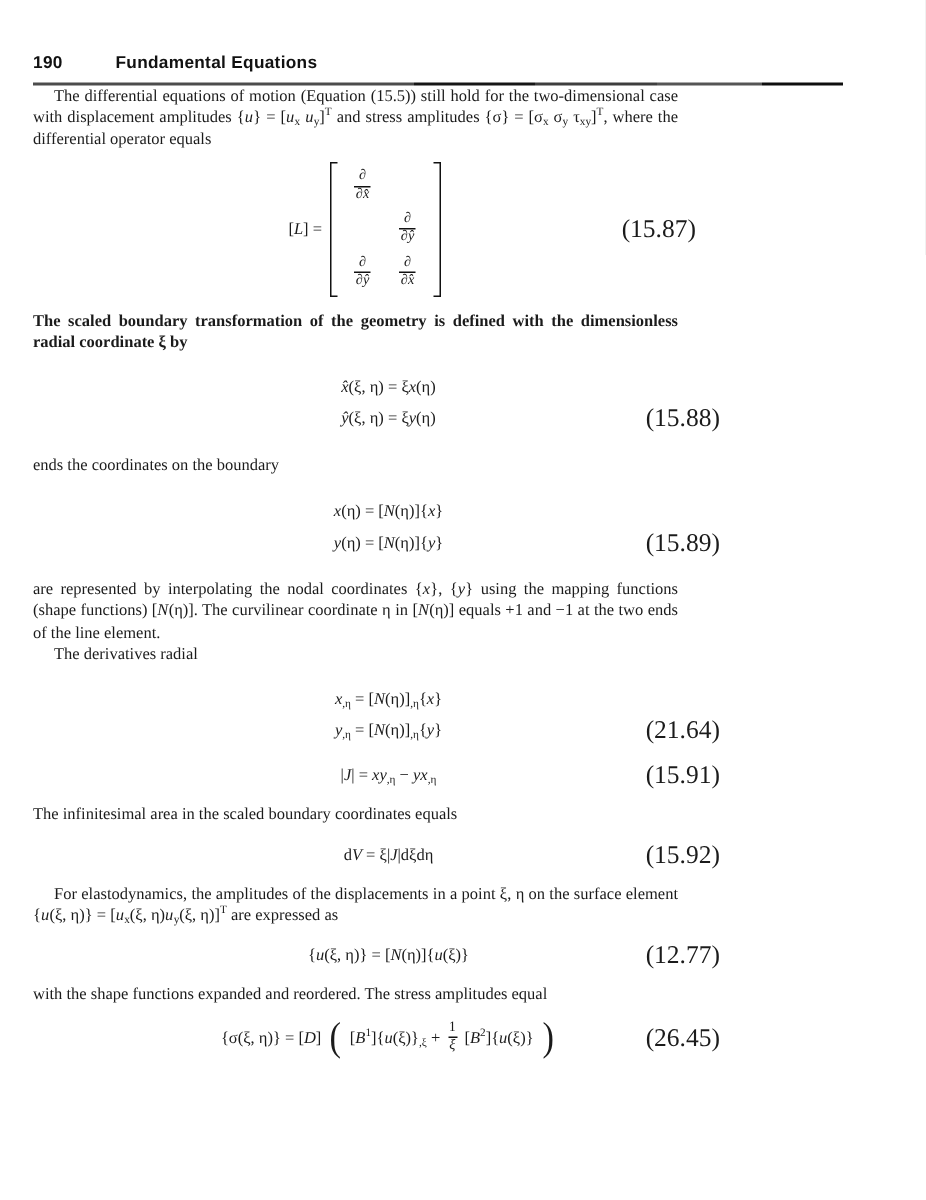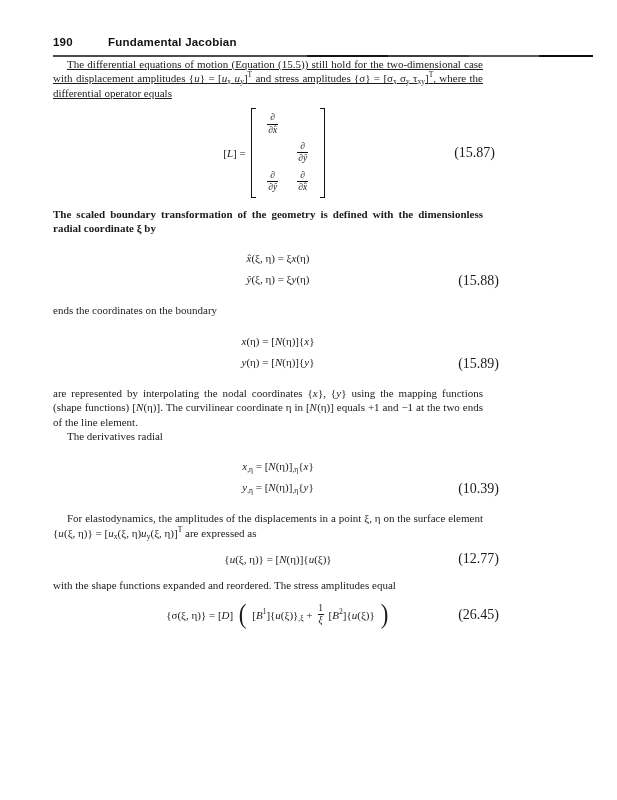--- a/index.html
+++ b/index.html
@@ -1,21 +1,21 @@
 <!DOCTYPE html>
 <html><head>
 <meta charset="utf-8">
 <style>
   html,body { margin:0; padding:0; background:#e8e8e8; }
   .page {
     position:relative;
     width:617px; height:800px;
     background:#ffffff;
     box-sizing:border-box;
-    padding:36px 0 0 53px;
+    padding:36px 0 0 22px;
     font-family:"Liberation Serif", serif;
     color:#1b1b1b;
     overflow:hidden;
   }
   .textcol { width:430px; }
 
   
   .hdr {
     display:flex; align-items:baseline;
     font-family:"Liberation Sans", sans-serif;
@@ -33,34 +33,34 @@
       #0e0e0e 90%, #0e0e0e 100%);
   }
 
   
   p.bodytxt {
     margin:0; font-size:11px; line-height:14.4px;
     text-align:justify; color:#1b1b1b;
   }
   p.bodytxt i { letter-spacing:0.2px; }
   .mt { margin-top:11px; }
-  .mt-lg { margin-top:18px;text-decoration:underline; }
+  .mt-lg { margin-top:18px; }
   .indent { text-indent:14px; }
   sub, sup { font-size:7.5px; line-height:0; }
   sup { vertical-align:super; }
   sub { vertical-align:-2px; }
 
   
   .eq-row {
     position:relative; width:442px;
     display:flex; justify-content:center; align-items:center;
-    font-size:11px; margin:13px 4px;
+    font-size:11px; margin:13px 16px;
   }
   .eq-no {
-    position:absolute; right:0; font-style:normal; font-size:14px;
+    position:absolute; right:0; font-style:normal; font-size:17px;
   }
   .eq-no.bottom { bottom:1px; }
   .eq-stack { display:inline-block; text-align:left; }
   .eq-stack .eq-line { display:block; line-height:21px; }
 
   
   .frac {
     display:inline-flex; flex-direction:column; align-items:center;
     vertical-align:middle; font-size:9.5px; line-height:1.2;
     font-style:italic; padding:0 1px;
@@ -92,21 +92,21 @@
   }
   .eq94-body { display:inline-flex; align-items:center; gap:4px; }
 </style>
 </head>
 <body>
 
 <div class="page">
 
   <div class="hdr">
     <span class="pgnum">190</span>
-    <span>Fundamental Jacobian</span>
+    <span>Fundamental Equations</span>
   </div>
   <div class="rule"></div>
 
   <div class="textcol">
     <p class="bodytxt mt-lg indent">The differential equations of motion (Equation (15.5)) still hold for the two-dimensional case with displacement amplitudes {<i>u</i>} = [<i>u</i><sub>x</sub> <i>u</i><sub>y</sub>]<sup>T</sup> and stress amplitudes {σ} = [σ<sub>x</sub> σ<sub>y</sub> τ<sub>xy</sub>]<sup>T</sup>, where the differential operator equals</p>
   </div>
 
   <div class="eq-row" style="margin:8px 0 6px;">
     <span class="eq-lhs">[<i>L</i>] =</span>
     <span class="matrix">
@@ -159,26 +159,37 @@
   <div class="textcol">
     <p class="bodytxt">are represented by interpolating the nodal coordinates {<i>x</i>}, {<i>y</i>} using the mapping functions (shape functions) [<i>N</i>(η)]. The curvilinear coordinate η in [<i>N</i>(η)] equals +1 and −1 at the two ends of the line element.</p>
     <p class="bodytxt indent">The derivatives radial</p>
   </div>
 
   <div class="eq-row">
     <span class="eq-stack">
       <span class="eq-line"><i>x</i><sub>,η</sub> = [<i>N</i>(η)]<sub>,η</sub>{<i>x</i>}</span>
       <span class="eq-line"><i>y</i><sub>,η</sub> = [<i>N</i>(η)]<sub>,η</sub>{<i>y</i>}</span>
     </span>
-    <span class="eq-no bottom">(10.39)</span>
-  </div>
-
-
-
-
+    <span class="eq-no bottom">(21.64)</span>
+  </div>
+
+
+  <div class="eq-row">
+    <span>|<i>J</i>| = <i>xy</i><sub>,η</sub> − <i>yx</i><sub>,η</sub></span>
+    <span class="eq-no">(15.91)</span>
+  </div>
+
+  <div class="textcol">
+    <p class="bodytxt">The infinitesimal area in the scaled boundary coordinates equals</p>
+  </div>
+
+  <div class="eq-row">
+    <span>d<i>V</i> = ξ|<i>J</i>|dξdη</span>
+    <span class="eq-no">(15.92)</span>
+  </div>
 
   <div class="textcol">
     <p class="bodytxt mt indent">For elastodynamics, the amplitudes of the displacements in a point ξ, η on the surface element {<i>u</i>(ξ, η)} = [<i>u</i><sub>x</sub>(ξ, η)<i>u</i><sub>y</sub>(ξ, η)]<sup>T</sup> are expressed as</p>
   </div>
 
   <div class="eq-row">
     <span>{<i>u</i>(ξ, η)} = [<i>N</i>(η)]{<i>u</i>(ξ)}</span>
     <span class="eq-no">(12.77)</span>
   </div>
 

